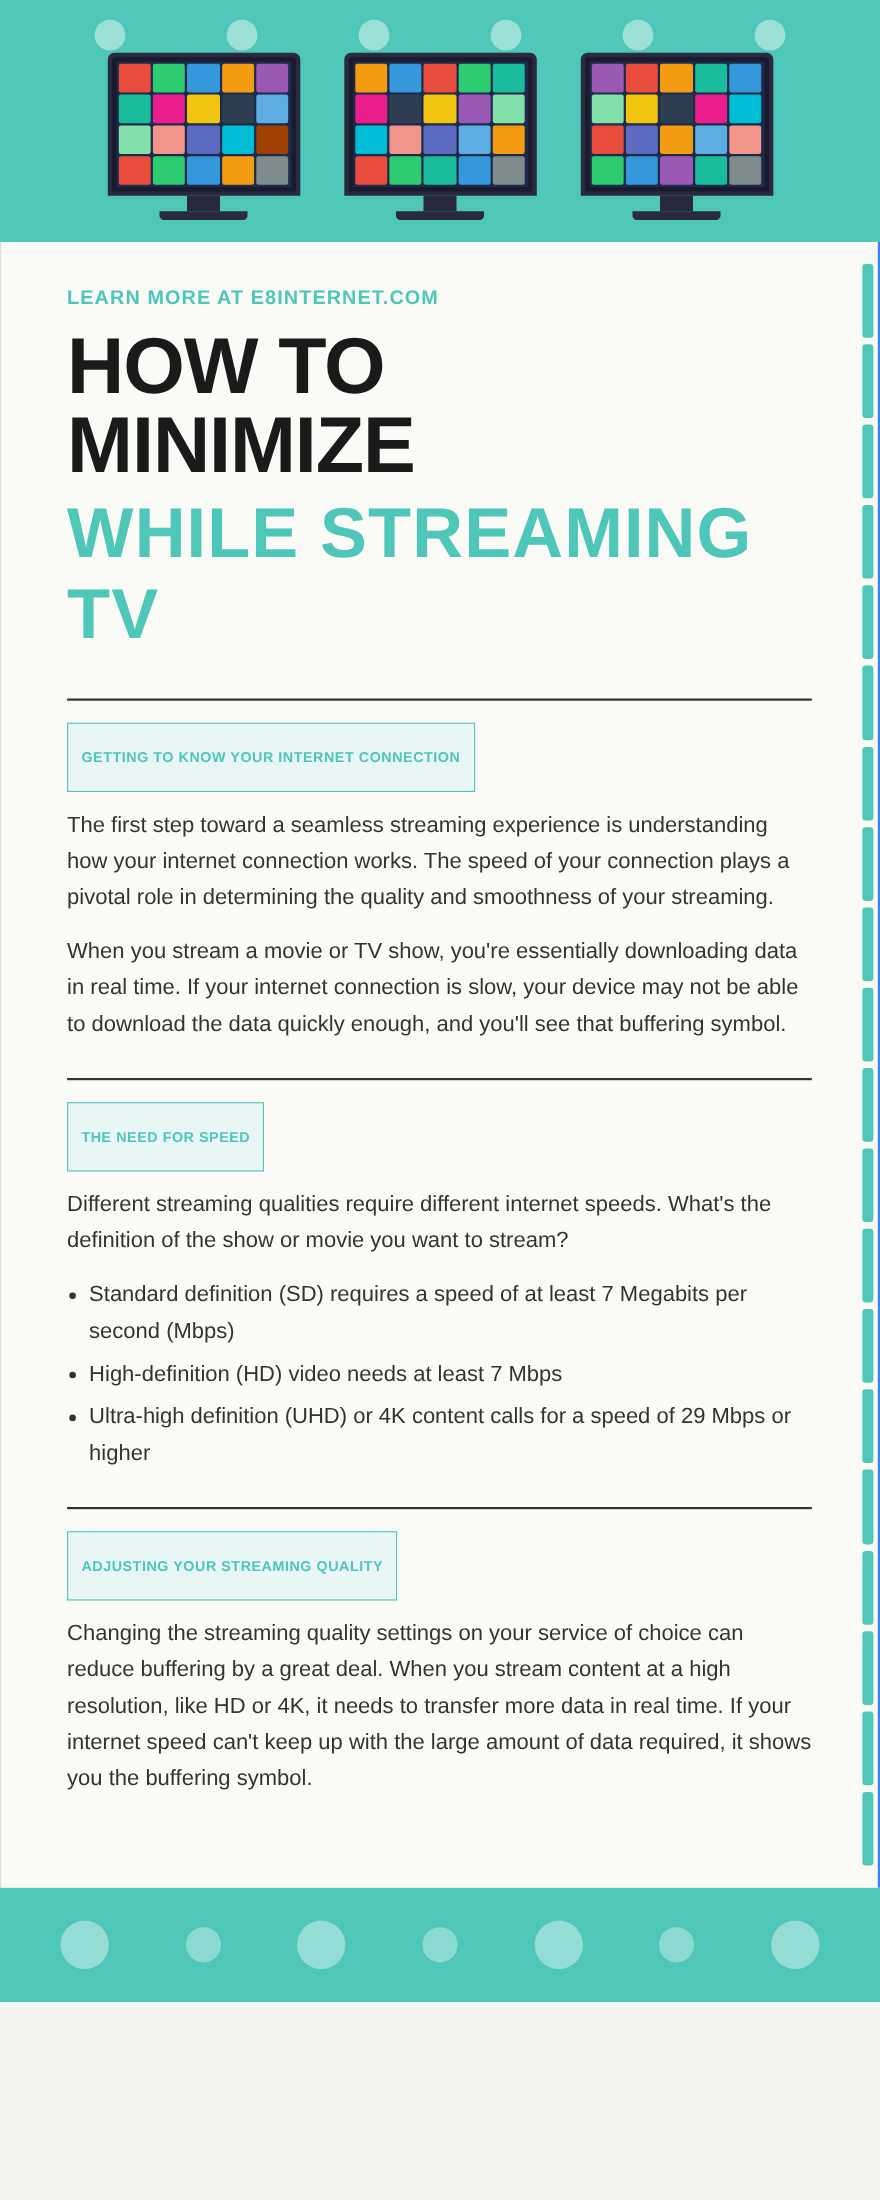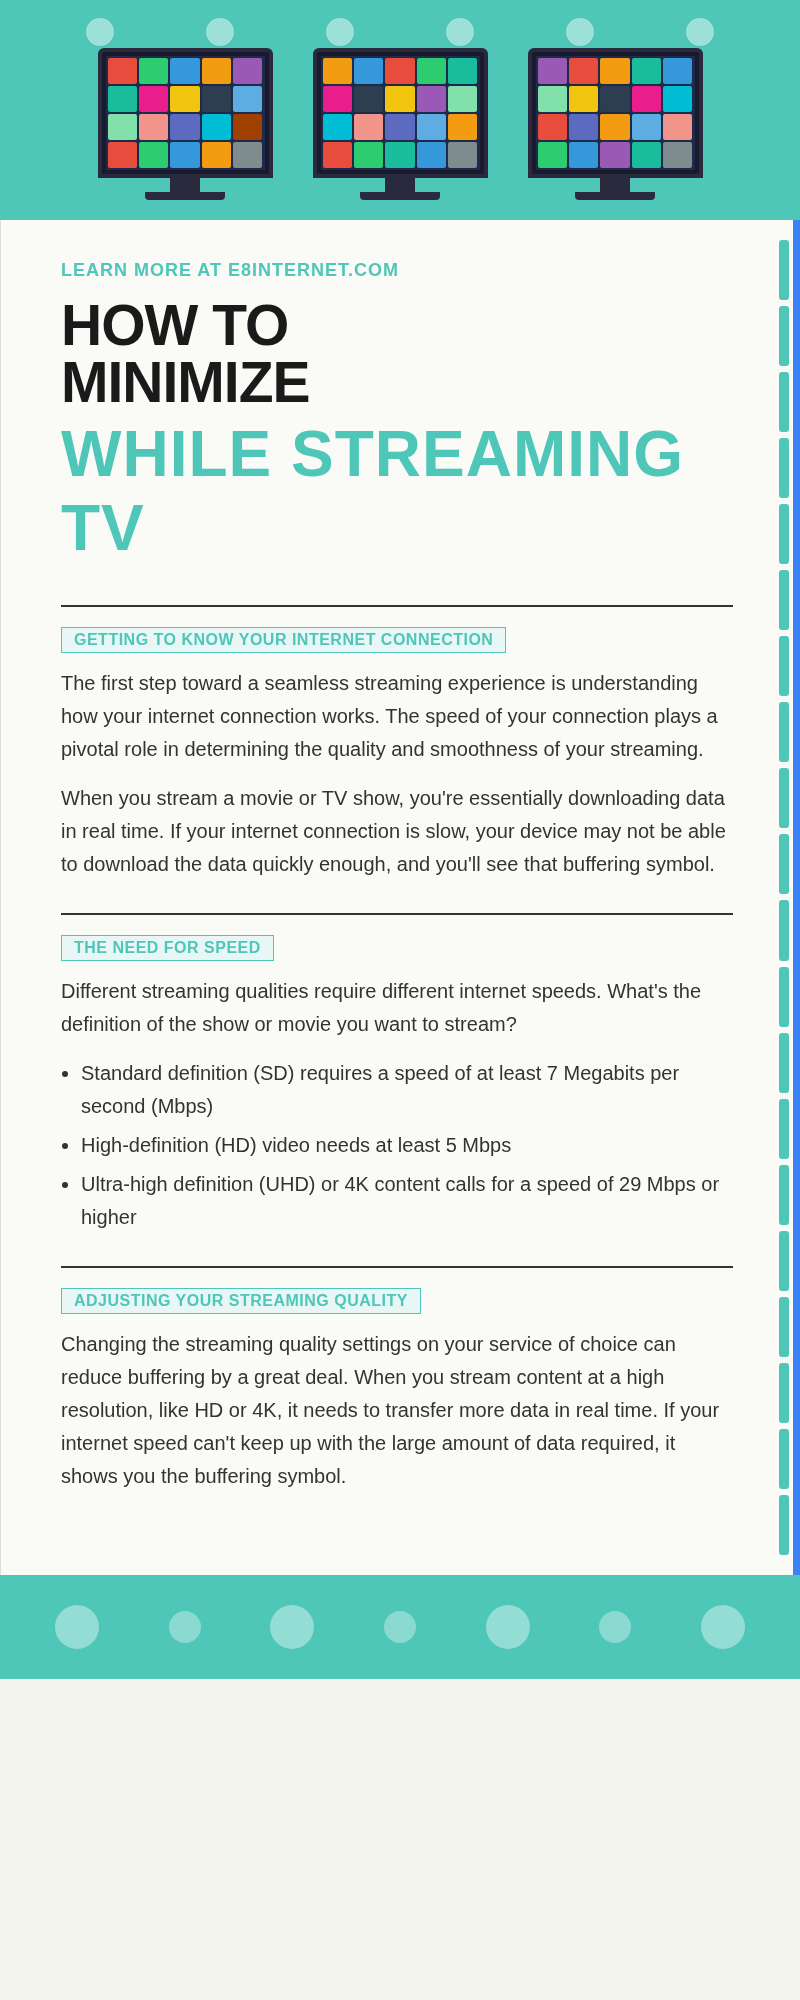--- a/index.html
+++ b/index.html
@@ -116,21 +116,21 @@
       background: #2a2a3e;
       border-radius: 0 0 4px 4px;
     }
 
     
     .main-content {
       background: #fafaf7;
       padding: 40px 60px 50px;
       position: relative;
       border-left: 1px solid #ddd;
-      border-right: 7px solid #3b82f6;
+      border-right: 2px solid #3b82f6;
     }
 
     
     .right-bar {
       position: absolute;
       right: 0;
       top: 0;
       bottom: 0;
       width: 18px;
       display: flex;
@@ -153,21 +153,21 @@
       color: #333;
       margin-bottom: 16px;
       text-transform: uppercase;
     }
 
     .learn-more-line span {
       color: #4ec6b8;
     }
 
     .main-title {
-      font-size: 57px;
+      font-size: 72px;
       font-weight: 900;
       line-height: 1.0;
       color: #1a1a1a;
       text-transform: uppercase;
       letter-spacing: -1px;
       margin-bottom: 6px;
       font-family: 'Arial Black', 'Arial', sans-serif;
     }
 
     .subtitle {
@@ -185,25 +185,25 @@
       border-top: 2px solid #333;
       margin: 20px 0;
     }
 
     
     .section-header {
       display: inline-block;
       background: #e8f7f5;
       border: 1.5px solid #4ec6b8;
       color: #4ec6b8;
-      font-size: 16px;
+      font-size: 13px;
       font-weight: 800;
       letter-spacing: 0.5px;
       text-transform: uppercase;
-      padding: 3px 12px;
+      padding: 23px 12px;
       margin-bottom: 14px;
     }
 
     .section-body {
       font-size: 20px;
       color: #333;
       line-height: 1.65;
       margin-bottom: 16px;
     }
 
@@ -389,21 +389,21 @@
   </div>
 
   <hr class="divider-line">
 
   <div class="content-section">
     <div class="section-header">THE NEED FOR SPEED</div>
     <p class="section-body">Different streaming qualities require different internet speeds. What's the definition of the show or movie you want to stream?</p>
     <div class="section-body">
       <ul>
         <li>Standard definition (SD) requires a speed of at least 7 Megabits per second (Mbps)</li>
-        <li>High-definition (HD) video needs at least 5 Mbps</li>
+        <li>High-definition (HD) video needs at least 7 Mbps</li>
         <li>Ultra-high definition (UHD) or 4K content calls for a speed of 29 Mbps or higher</li>
       </ul>
     </div>
   </div>
 
   <hr class="divider-line">
 
   <div class="content-section">
     <div class="section-header">ADJUSTING YOUR STREAMING QUALITY</div>
     <p class="section-body">Changing the streaming quality settings on your service of choice can reduce buffering by a great deal. When you stream content at a high resolution, like HD or 4K, it needs to transfer more data in real time. If your internet speed can't keep up with the large amount of data required, it shows you the buffering symbol.</p>

